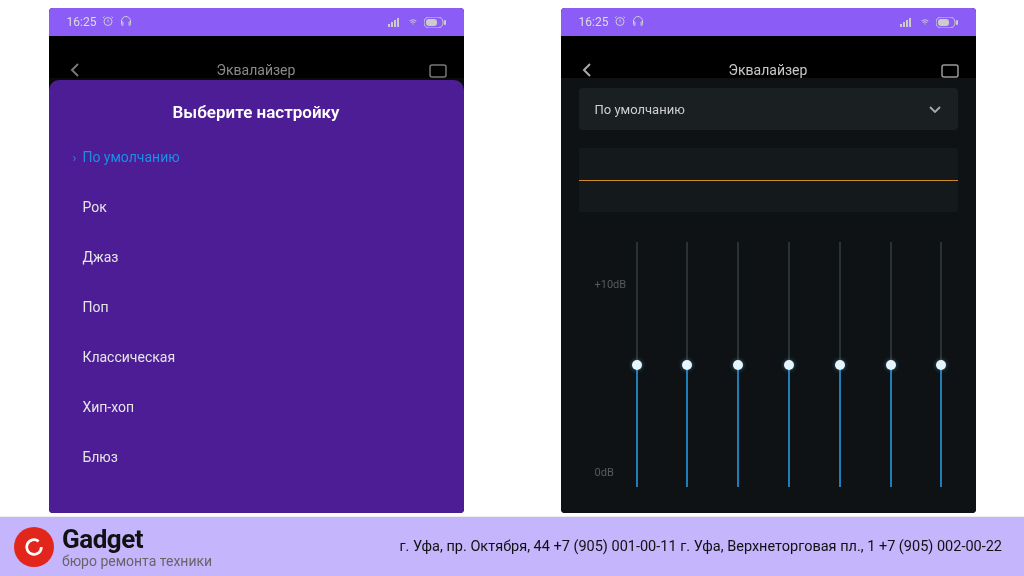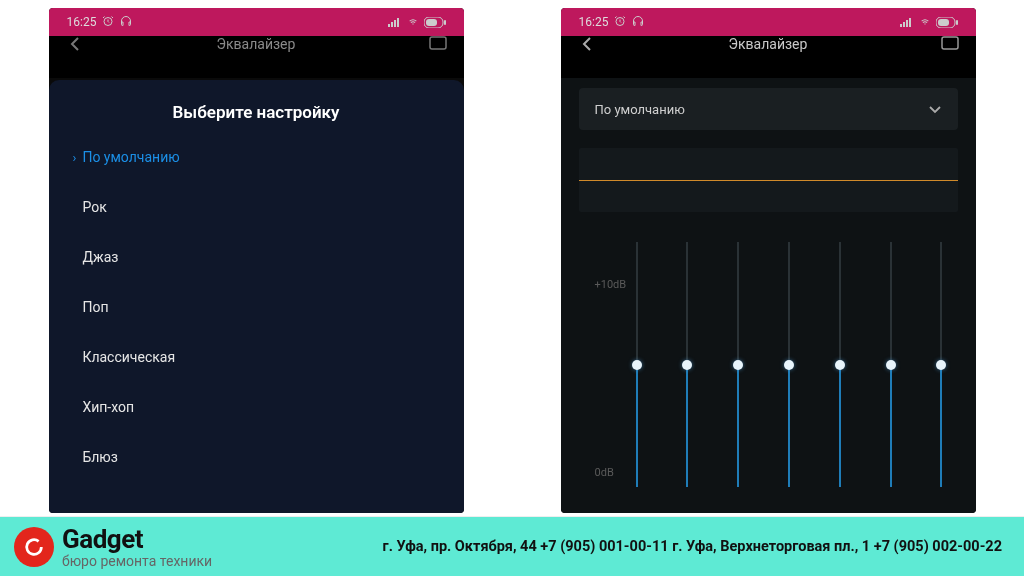--- a/index.html
+++ b/index.html
@@ -30,40 +30,40 @@
     color: #e8e8e8;
   }
   .statusbar {
     height: 28px;
     display: flex;
     align-items: center;
     justify-content: space-between;
     padding: 0 18px;
     font-size: 12px;
     color: #ddd;
-    background: #be185d;
+    background: #8b5cf6;
   }
   .sb-left { display: flex; align-items: center; gap: 6px; }
   .sb-right { display: flex; align-items: center; gap: 4px; }
   .sb-right svg { display: block; }
   .appbar {
     height: 42px;
     display: flex;
-    align-items: flex-start;
+    align-items: flex-end;
     justify-content: space-between;
     padding: 0 16px;
     color: #8a8a8a;
     font-size: 14px;
     background: #000;
   }
   .appbar-title { flex: 1; text-align: center; font-size: 14px; color: #8a8a8a; }
   .appbar-icon { width: 20px; display: flex; justify-content: center; }
   
   .sheet {
-    background: #0f172a;
+    background: #4c1d95;
     margin-top: 2px;
     border-top-left-radius: 10px;
     border-top-right-radius: 10px;
     height: calc(100% - 72px);
     padding-top: 8px;
   }
   .sheet-title {
     text-align: center;
     font-size: 17px;
     font-weight: 600;
@@ -170,21 +170,21 @@
     box-shadow: 0 0 4px rgba(80,160,220,0.6);
   }
 
   
   .footer {
     position: absolute;
     bottom: 0;
     left: 0;
     width: 1024px;
     height: 60px;
-    background: #5eead4;
+    background: #c4b5fd;
     display: flex;
     align-items: center;
     padding: 0 14px;
     border-top: 1px solid #eee;
   }
   .logo {
     display: flex;
     align-items: center;
     gap: 8px;
   }
@@ -197,21 +197,21 @@
     justify-content: center;
   }
   .logo-text-wrap { display: flex; flex-direction: column; line-height: 1; }
   .logo-text { font-size: 26px; font-weight: 700; color: #111; letter-spacing: -0.5px; }
   .logo-sub { font-size: 14px; color: #666; margin-top: 2px; }
   .footer-contacts {
     flex: 1;
     text-align: right;
     font-size: 14.5px;
     color: #111;
-    font-weight: 700;
+    font-weight: 400;
     padding-right: 8px;
   }
 </style>
 </head>
 <body>
 
 <div class="canvas">
 
   <div class="phone">
     <div class="statusbar">

